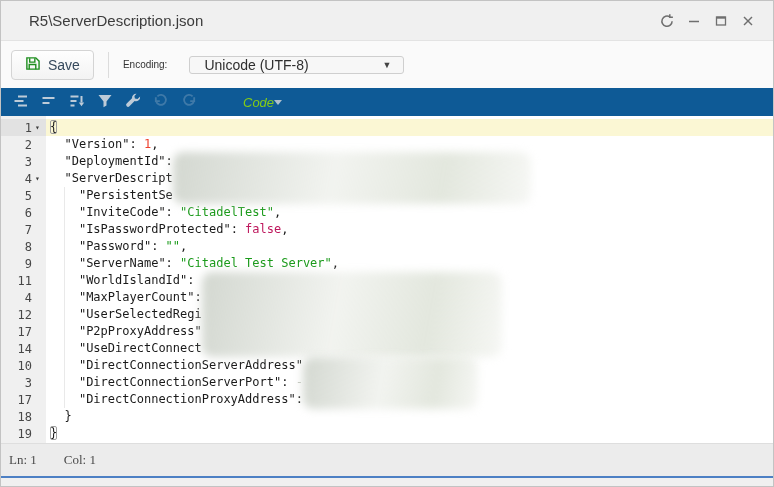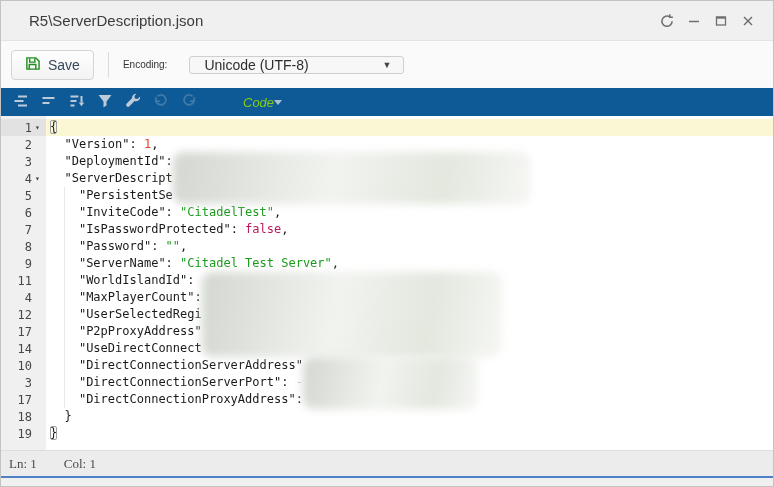--- a/index.html
+++ b/index.html
@@ -43,21 +43,21 @@
   .tk-key, .tk-pun { color:#1a1a1a; }
   .tk-str { color:#1a9a1a; }
   .tk-num { color:#ee422e; }
   .tk-bool { color:#be185d; }
   .tk-dim { color:#c2c6bd; }
   .tk-match { color:#1a1a1a; outline:1px solid #9e9e9e; outline-offset:-1px; border-radius:2px; }
   .redaction { position:absolute; border-radius:10px; filter:blur(4px); background:linear-gradient(100deg, rgba(206,211,203,0.9) 0%, rgba(231,234,227,0.55) 45%, rgba(222,227,216,0.85) 75%, rgba(236,238,232,0.45) 100%); pointer-events:none; }
   .iguide { position:absolute; width:1px; background:#e9e9e9; pointer-events:none; }
 
   
-  .statusbar { height:28px; background:#ececec; border-top:1px solid #dedede; border-bottom:2px solid #4d80c4; display:flex; align-items:center; padding-left:8px; flex:0 0 auto; font-family:"Liberation Serif", serif; font-size:13px; color:#4a4a4a; }
+  .statusbar { height:35px; background:#ececec; border-top:1px solid #dedede; border-bottom:2px solid #4d80c4; display:flex; align-items:center; padding-left:8px; flex:0 0 auto; font-family:"Liberation Serif", serif; font-size:13px; color:#4a4a4a; }
   .statusbar span { margin-right:27px; }
   .bottom-strip { height:8px; background:#f0f0f0; flex:0 0 auto; }
 </style>
 </head>
 <body>
 
 <div class="window">
 
   <div class="titlebar">
     <span class="title">R5\ServerDescription.json</span>

